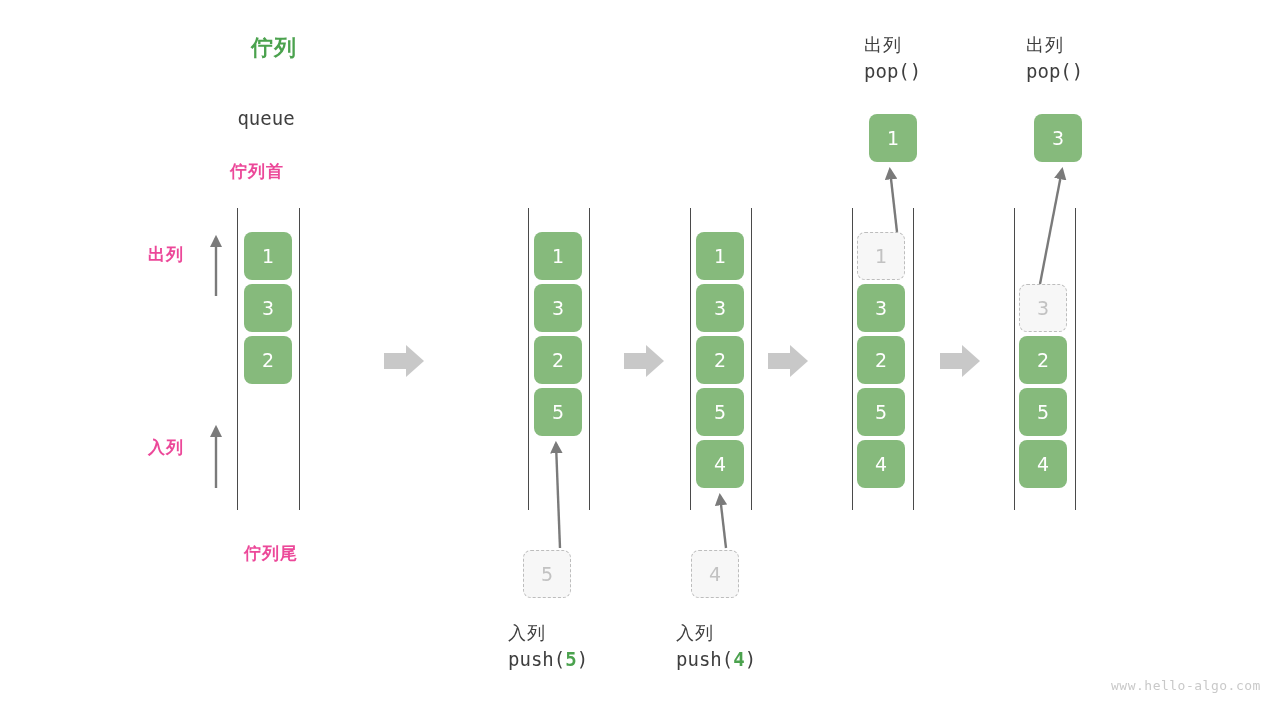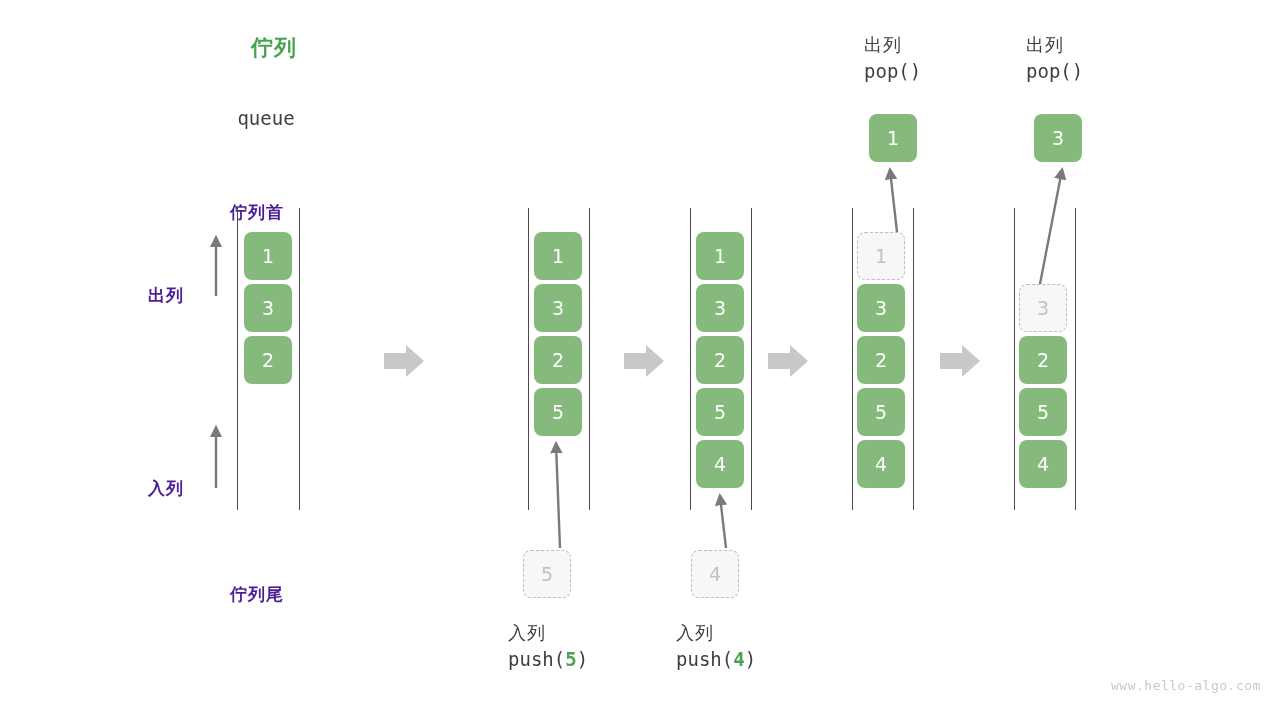--- a/index.html
+++ b/index.html
@@ -38,24 +38,23 @@
     font-size: 19px;
     color: #3f3f3f;
     text-align: center;
     white-space: nowrap;
   }
 
   
   .label-bold {
     font-size: 17px;
     font-weight: 700;
-    color: #4c1d95;
+    color: #ec4899;
     white-space: nowrap;
     letter-spacing: 1px;
-    margin-top: 41px;
   }
 
   
   .op-caption {
     text-align: left;
     white-space: nowrap;
   }
   .op-caption .cn {
     font-size: 18px;
     color: #3f3f3f;
@@ -118,21 +117,21 @@
 </style>
 </head>
 <body>
 
 <div class="stage">
 
   <div class="abs title-cn" style="left:204px; top:33px; width:140px;">佇列</div>
   <div class="abs title-mono" style="left:196px; top:71px; width:140px;margin-top:36px;">queue</div>
 
   <div class="abs label-bold" style="left:230px; top:160px;">佇列首</div>
-  <div class="abs label-bold" style="left:230px; top:542px;">佇列尾</div>
+  <div class="abs label-bold" style="left:244px; top:542px;">佇列尾</div>
   <div class="abs label-bold" style="left:148px; top:243px;">出列</div>
   <div class="abs label-bold" style="left:148px; top:436px;">入列</div>
 
   <div id="columns-root">
       <div class="abs" style="left: 0px; top: 0px;">
         <div class="rail" style="left: 237px; top: 208px; height: 302px; background: rgb(74, 74, 74);"></div>
         <div class="rail" style="left: 299px; top: 208px; height: 302px; background: rgb(74, 74, 74);"></div>
         <div class="cell" style="left: 244px; top: 232px; background: rgb(134, 186, 124);">1</div>
         <div class="cell" style="left: 244px; top: 284px; background: rgb(134, 186, 124);">3</div>
         <div class="cell" style="left: 244px; top: 336px; background: rgb(134, 186, 124);">2</div>

